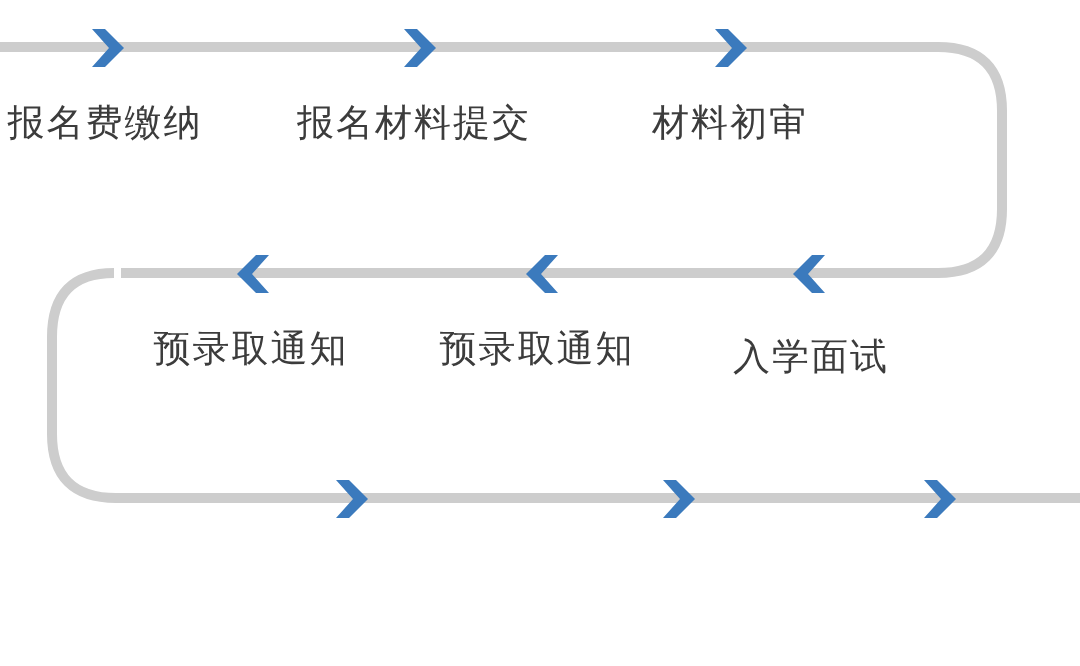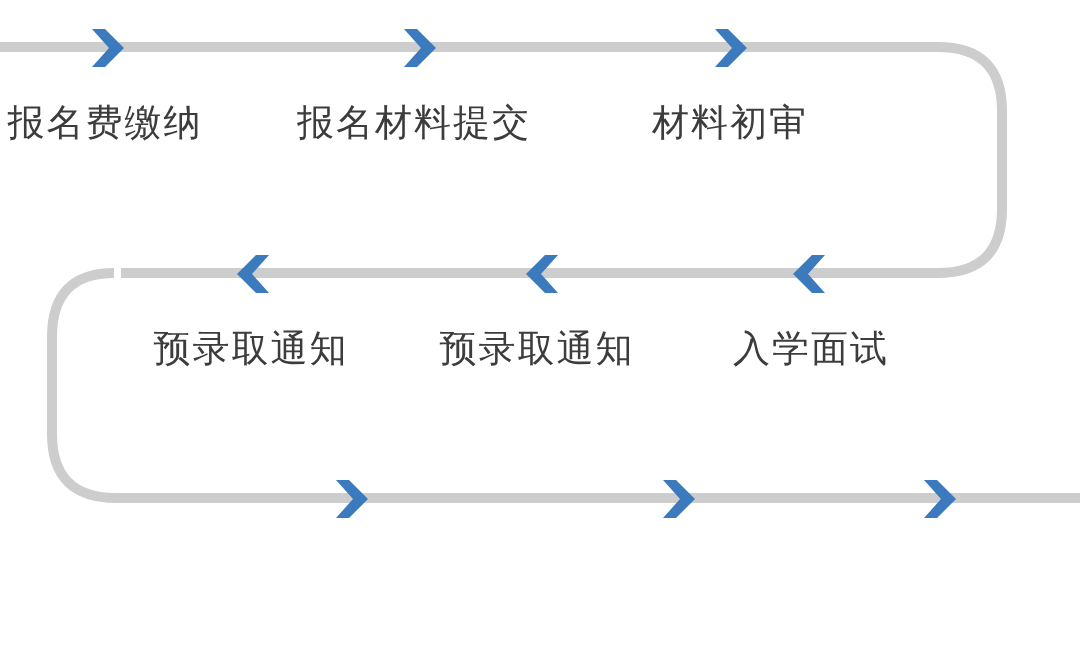--- a/index.html
+++ b/index.html
@@ -102,16 +102,16 @@
         <polygon points="0,0 13,0 32,19 13,38 0,38 17,19"></polygon>
       </svg>
   </span>
 
   <div class="step-label" style="left:105px;top:104px">报名费缴纳</div>
   <div class="step-label" style="left:730px;top:104px">材料初审</div>
   <div class="step-label" style="left:414px;top:104px">报名材料提交</div>
 
   <div class="step-label" style="left:251px;top:330px">预录取通知</div>
   <div class="step-label" style="left:537px;top:330px">预录取通知</div>
-  <div class="step-label" style="left:811px;top:330px">入学面试</div>
+  <div class="step-label" style="left:811px;top:338px">入学面试</div>
 
 
 </div>
 
 </body></html>

